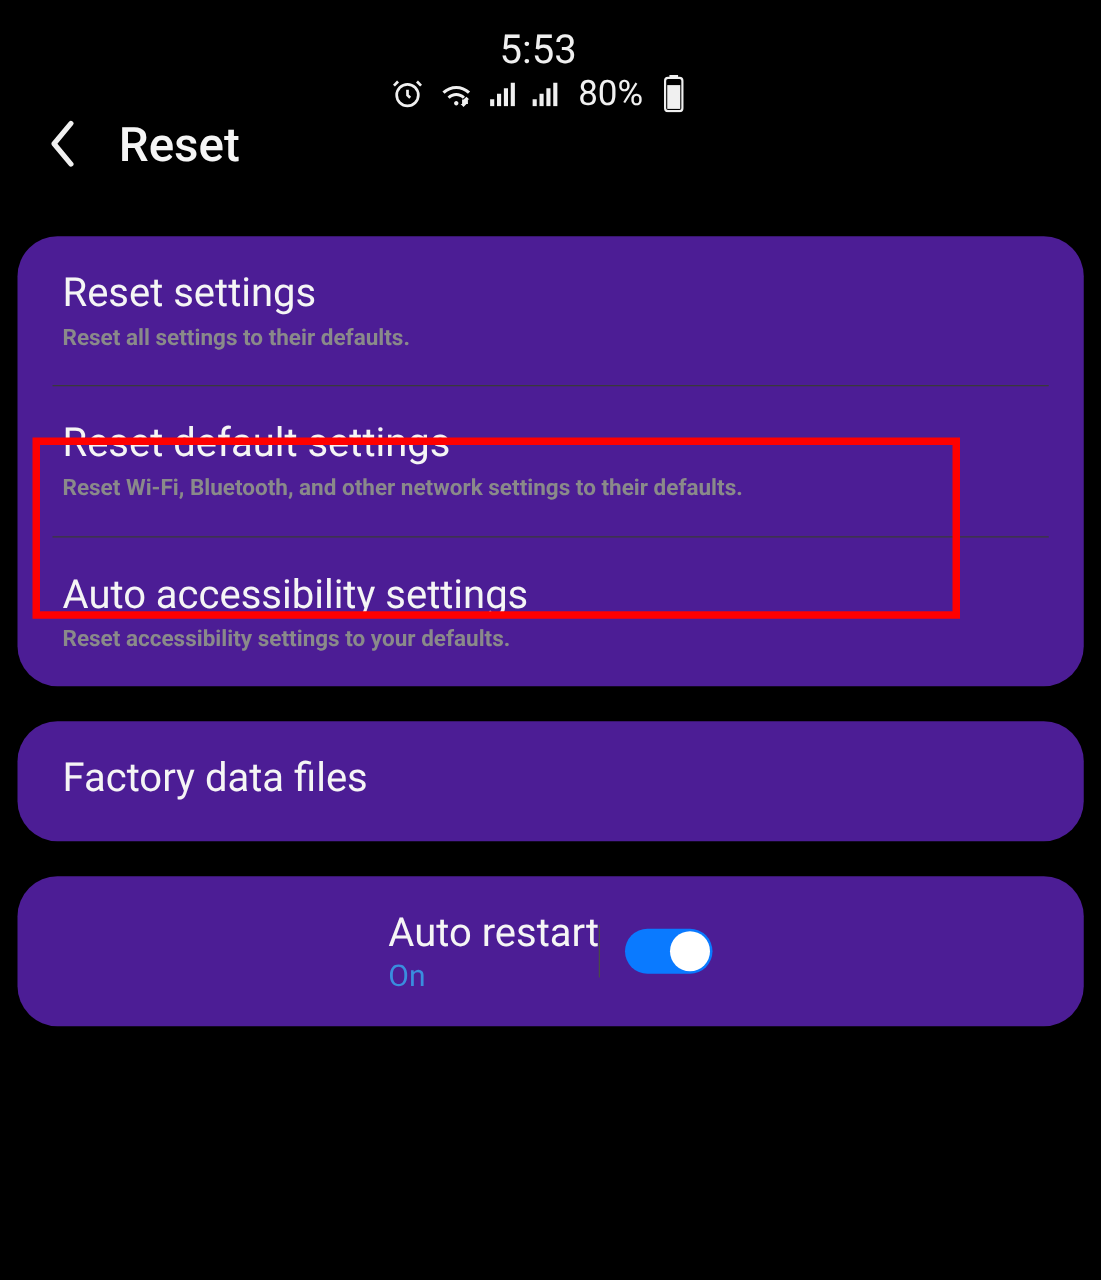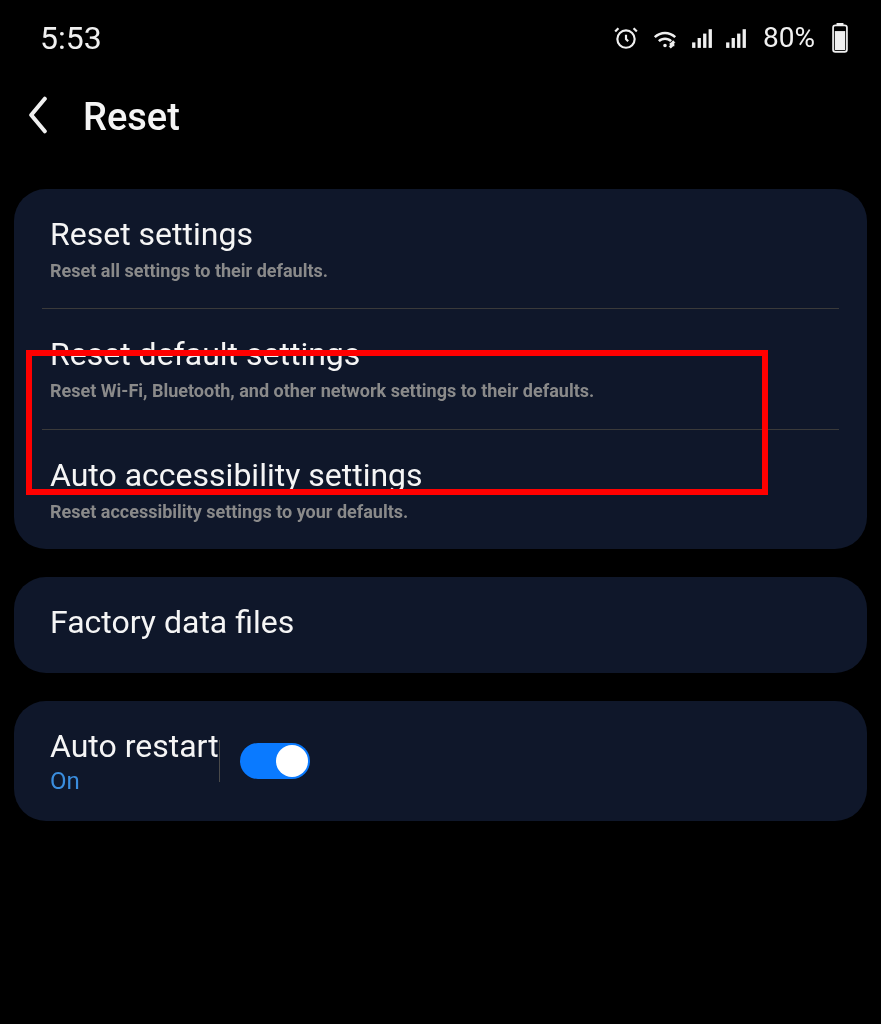--- a/index.html
+++ b/index.html
@@ -8,22 +8,23 @@
       height: 1024px;
       background: #000000;
       font-family: -apple-system, BlinkMacSystemFont, "Segoe UI", Roboto, sans-serif;
       color: #ffffff;
       overflow: hidden;
     }
     .status-bar {
       display: flex;
       justify-content: space-between;
       align-items: center;
-      padding: 20px 32px 10px 40px;
+      padding: 20px 60px 10px 40px;
       height: 65px;
+      flex-direction: column;
     }
     .status-time {
       font-size: 32px;
       font-weight: 400;
       color: #f0f0f0;
     }
     .status-right {
       display: flex;
       align-items: center;
       gap: 12px;
@@ -31,38 +32,38 @@
     .status-right svg { display: block; }
     .status-battery-pct {
       font-size: 28px;
       color: #f0f0f0;
       margin-left: 4px;
       margin-right: 4px;
     }
     .header {
       display: flex;
       align-items: center;
-      padding: 30px 30px 40px 18px;
+      padding: 30px 30px 40px 30px;
       gap: 25px;
     }
     .back-btn {
       width: 40px;
       height: 40px;
       display: flex;
       align-items: center;
       justify-content: center;
       cursor: pointer;
     }
     .header-title {
       font-size: 38px;
       font-weight: 500;
       color: #f5f5f5;
     }
     .card {
-      background: #0f172a;
+      background: #4c1d95;
       border-radius: 32px;
       margin: 0 14px 28px 14px;
     }
     .row {
       padding: 26px 36px;
       position: relative;
     }
     .row-divider {
       height: 1px;
       background: #3a3a3a;
@@ -85,21 +86,21 @@
       border: 6px solid #ff0000;
       pointer-events: none;
       left: 26px;
       top: 350px;
       width: 742px;
       height: 145px;
     }
     .toggle-row {
       display: flex;
       align-items: center;
-      justify-content: flex-start;
+      justify-content: center;
       padding: 26px 36px;
     }
     .toggle-left .row-title { margin-bottom: 2px; }
     .toggle-status {
       font-size: 24px;
       color: #3a8dde;
     }
     .toggle-right {
       display: flex;
       align-items: center;

